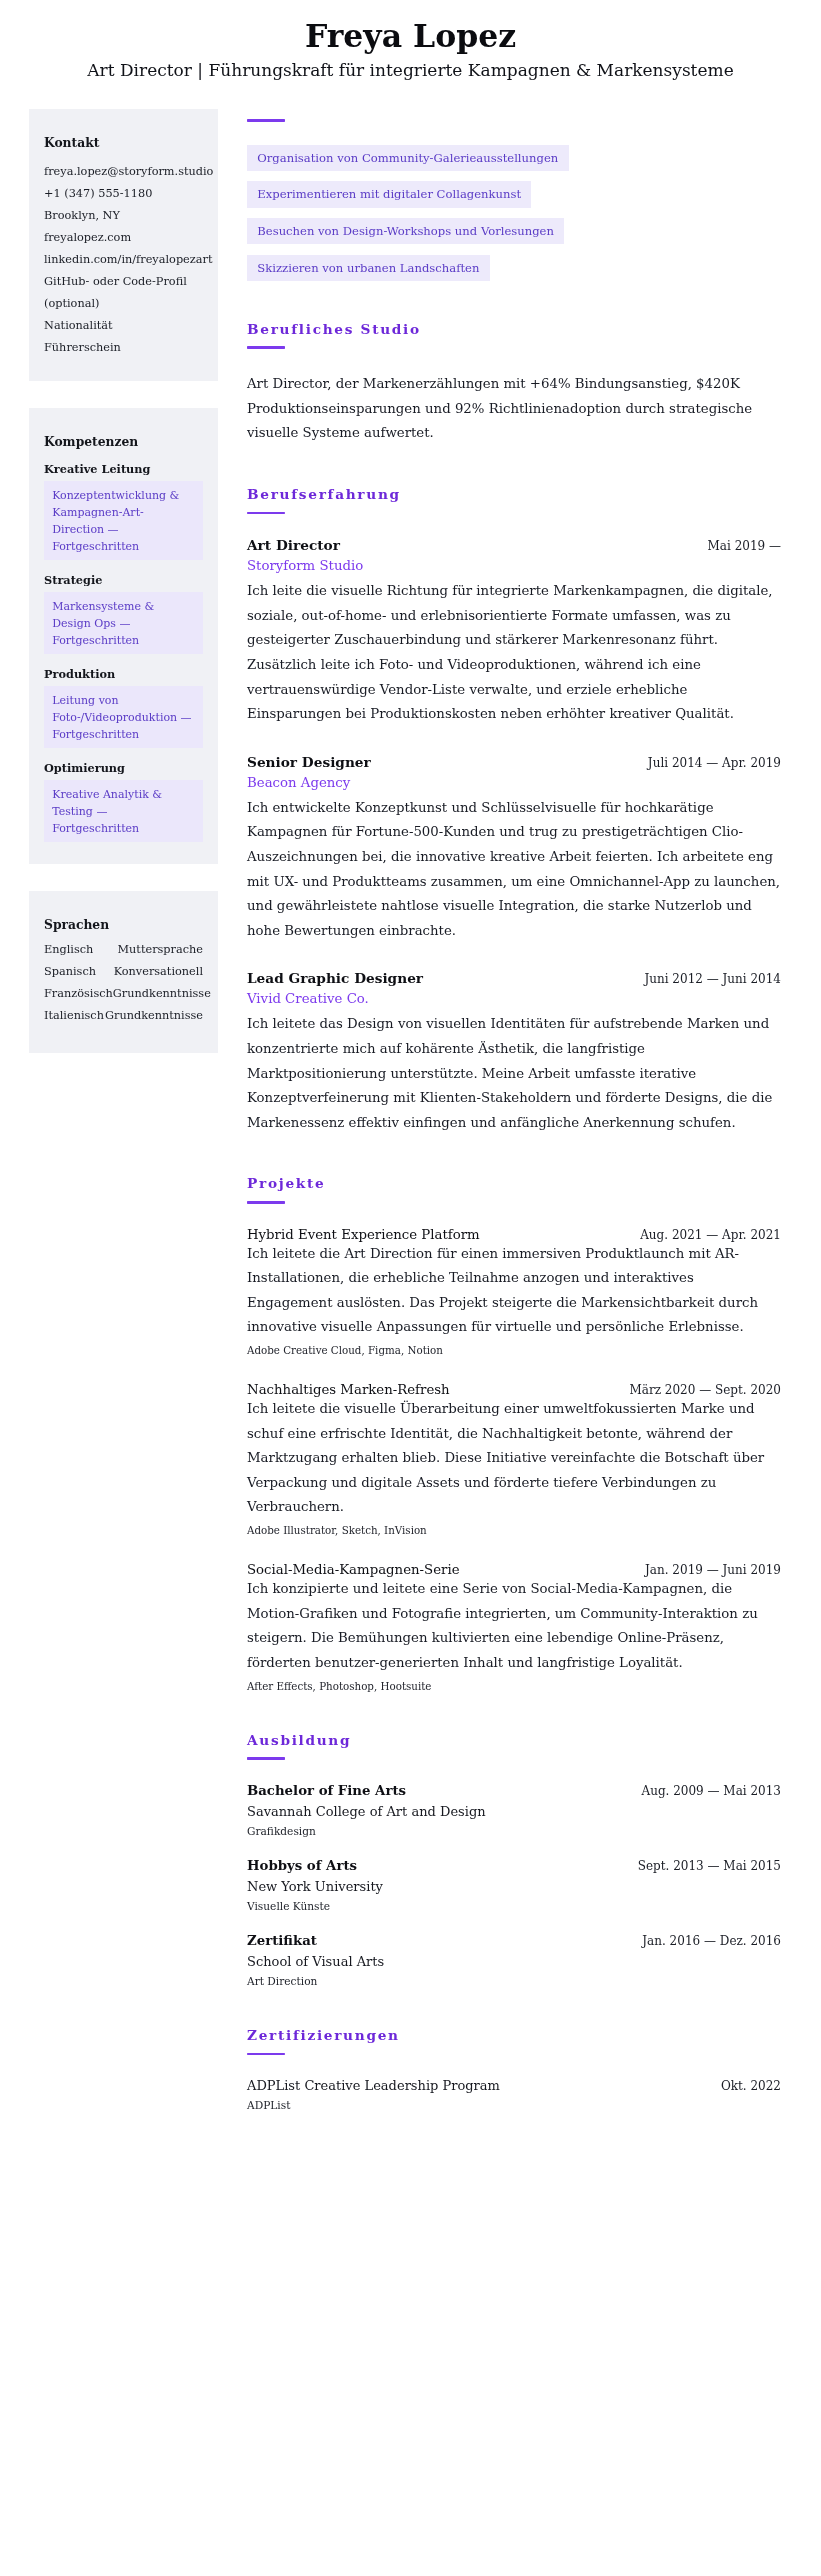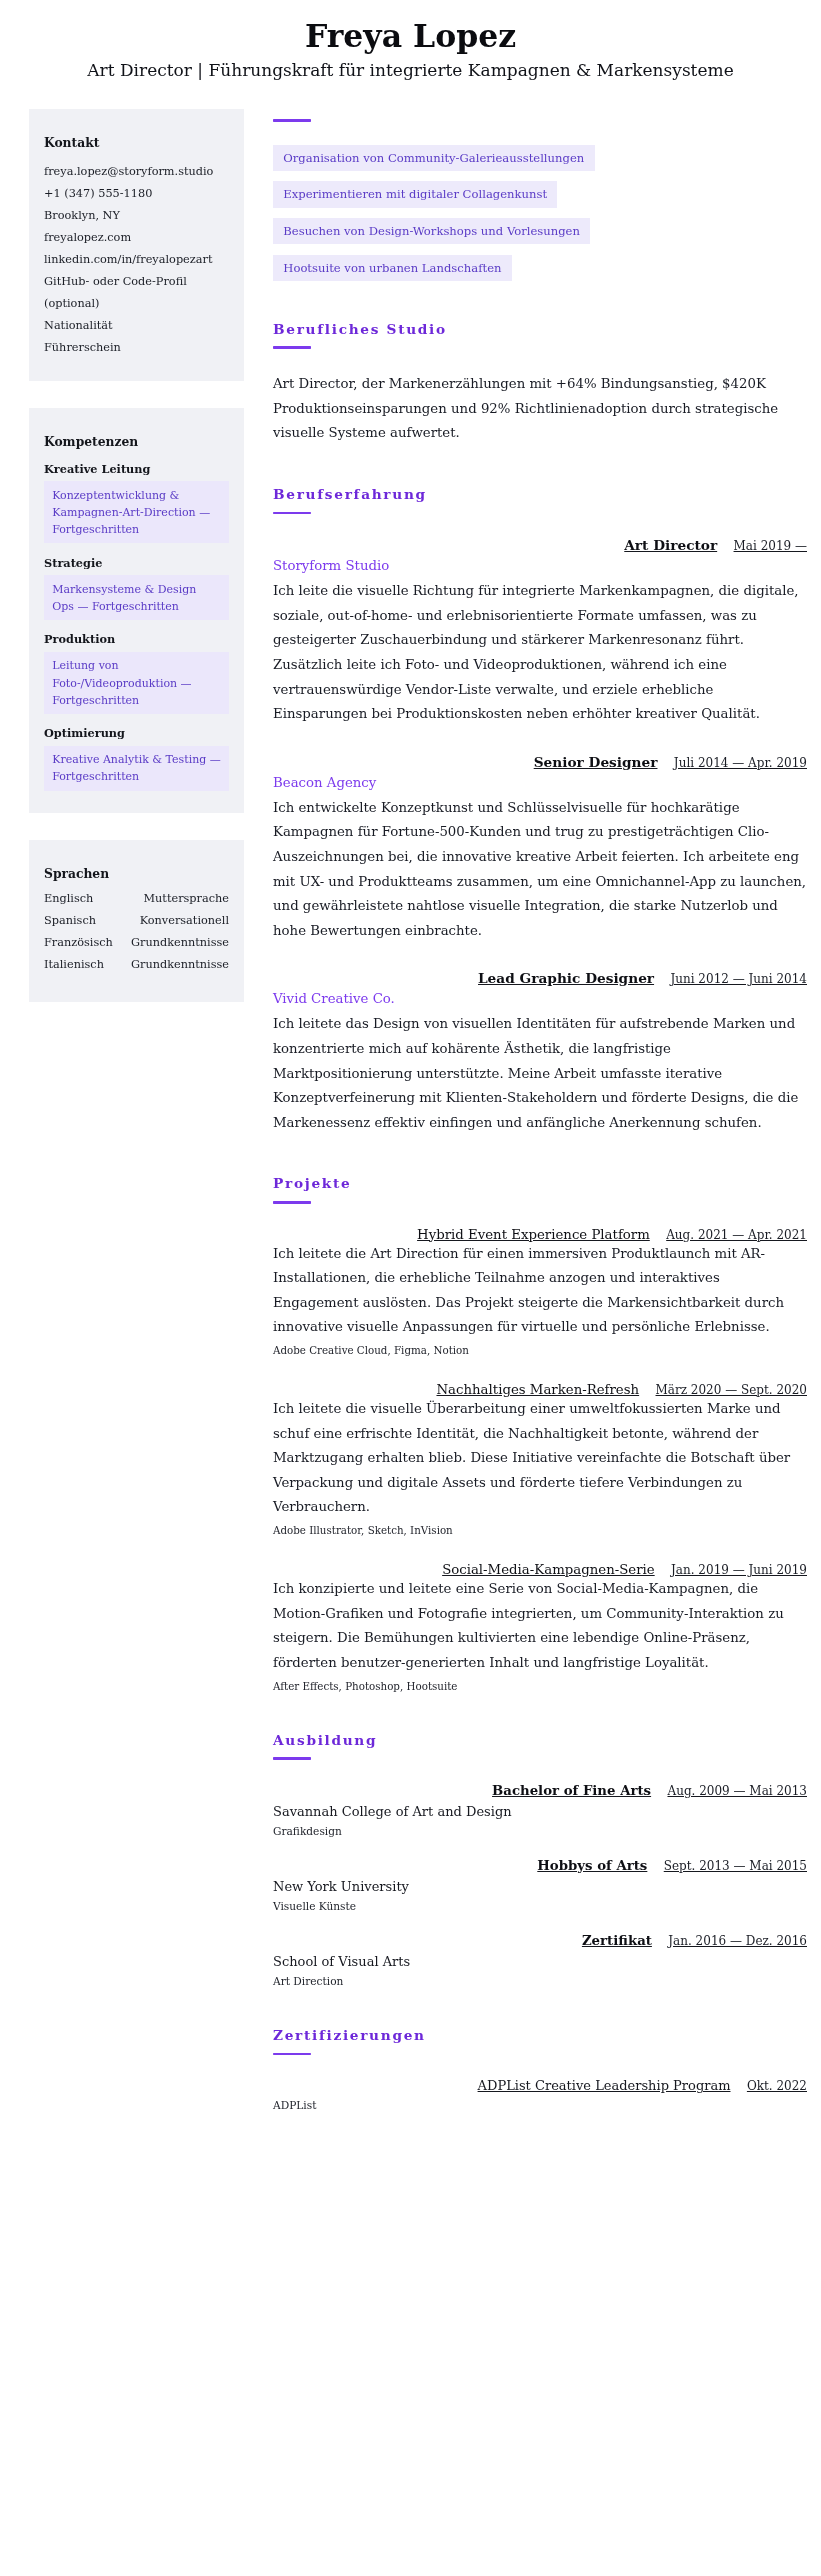--- a/index.html
+++ b/index.html
@@ -7,42 +7,42 @@
   body{width:821px;color:#16181f;font-family:"DejaVu Serif","Liberation Serif",serif;-webkit-font-smoothing:antialiased;}
   .page{width:821px;min-height:2576px;box-sizing:border-box;padding-bottom:18px;}
 
   
   .header{text-align:center;padding-top:18px;}
   .name{font-size:31.5px;font-weight:bold;color:#0b0c10;line-height:1.15;}
   .subtitle{font-size:17px;color:#101218;margin-top:6px;}
 
   
   .columns{display:flex;align-items:flex-start;margin-top:29px;}
-  .sidebar{width:215px;margin-left:29px;flex-shrink:0;}
+  .sidebar{width:189px;margin-left:29px;flex-shrink:0;}
   .main{margin-left:29px;width:534px;box-sizing:border-box;}
 
   
   .box{background:#f0f1f5;padding:26px 15px 22px 15px;margin-bottom:27px;}
   .box-title{font-size:12.3px;font-weight:bold;color:#14161c;margin-bottom:11px;}
   .contact-item{font-size:11.3px;line-height:1.95;color:#1a1d25;}
   .skill-group-label{font-weight:bold;font-size:11.3px;color:#14161c;margin:12.3px 0 5.5px 0;}
   .skill-pill{background:#ebe7fb;color:#5a3bc6;font-size:11px;line-height:1.55;padding:5.5px 8.2px;}
   .lang-row{display:flex;justify-content:space-between;font-size:11.3px;color:#1a1d25;margin:9px 0;}
 
   
   .section{margin-bottom:40px;}
   .section-title{color:#6d28d9;font-weight:bold;font-size:13.7px;letter-spacing:1.7px;}
   .title-underline{width:38px;height:2.7px;background:#7c3aed;margin:9.6px 0 23px 0;border-radius:0.7px;}
 
   .hobby-pill{display:table;background:#edeafb;color:#5a3bc6;font-size:11.6px;padding:6.2px 10.3px;margin-bottom:10.3px;}
 
   .par{font-size:13.3px;line-height:1.85;color:#181b24;}
 
   .job{margin-bottom:27px;}
-  .row-head{display:flex;justify-content:flex-end;align-items:baseline;text-decoration:underline;}
+  .row-head{display:flex;justify-content:space-between;align-items:baseline;}
   .job-title{font-weight:bold;font-size:13.7px;color:#0e0f14;}
   .dates{font-size:12px;color:#1a1d25;white-space:nowrap;margin-left:16.4px;}
   .company{color:#7c3aed;font-size:13.3px;margin-top:4.8px;}
   .job .par{margin-top:6.2px;}
 
   .project{margin-bottom:26px;}
   .project-title{font-size:13.3px;color:#0e0f14;}
   .tools{font-size:10.3px;color:#23252d;margin-top:4.1px;}
 
   .edu{margin-bottom:20.5px;}
@@ -118,21 +118,21 @@
 
     </div>
 
     <div class="main">
 
       <div class="section">
         <div class="title-underline"></div>
         <div class="hobby-pill">Organisation von Community-Galerieausstellungen</div>
         <div class="hobby-pill">Experimentieren mit digitaler Collagenkunst</div>
         <div class="hobby-pill">Besuchen von Design-Workshops und Vorlesungen</div>
-        <div class="hobby-pill">Hootsuite von urbanen Landschaften</div>
+        <div class="hobby-pill">Skizzieren von urbanen Landschaften</div>
       </div>
 
       <div class="section">
         <div class="section-title">Berufliches Studio</div>
         <div class="title-underline"></div>
         <div class="par">Art Director, der Markenerzählungen mit +64% Bindungsanstieg, $420K Produktionseinsparungen und 92% Richtlinienadoption durch strategische visuelle Systeme aufwertet.</div>
       </div>
 
       <div class="section">
         <div class="section-title">Berufserfahrung</div>

